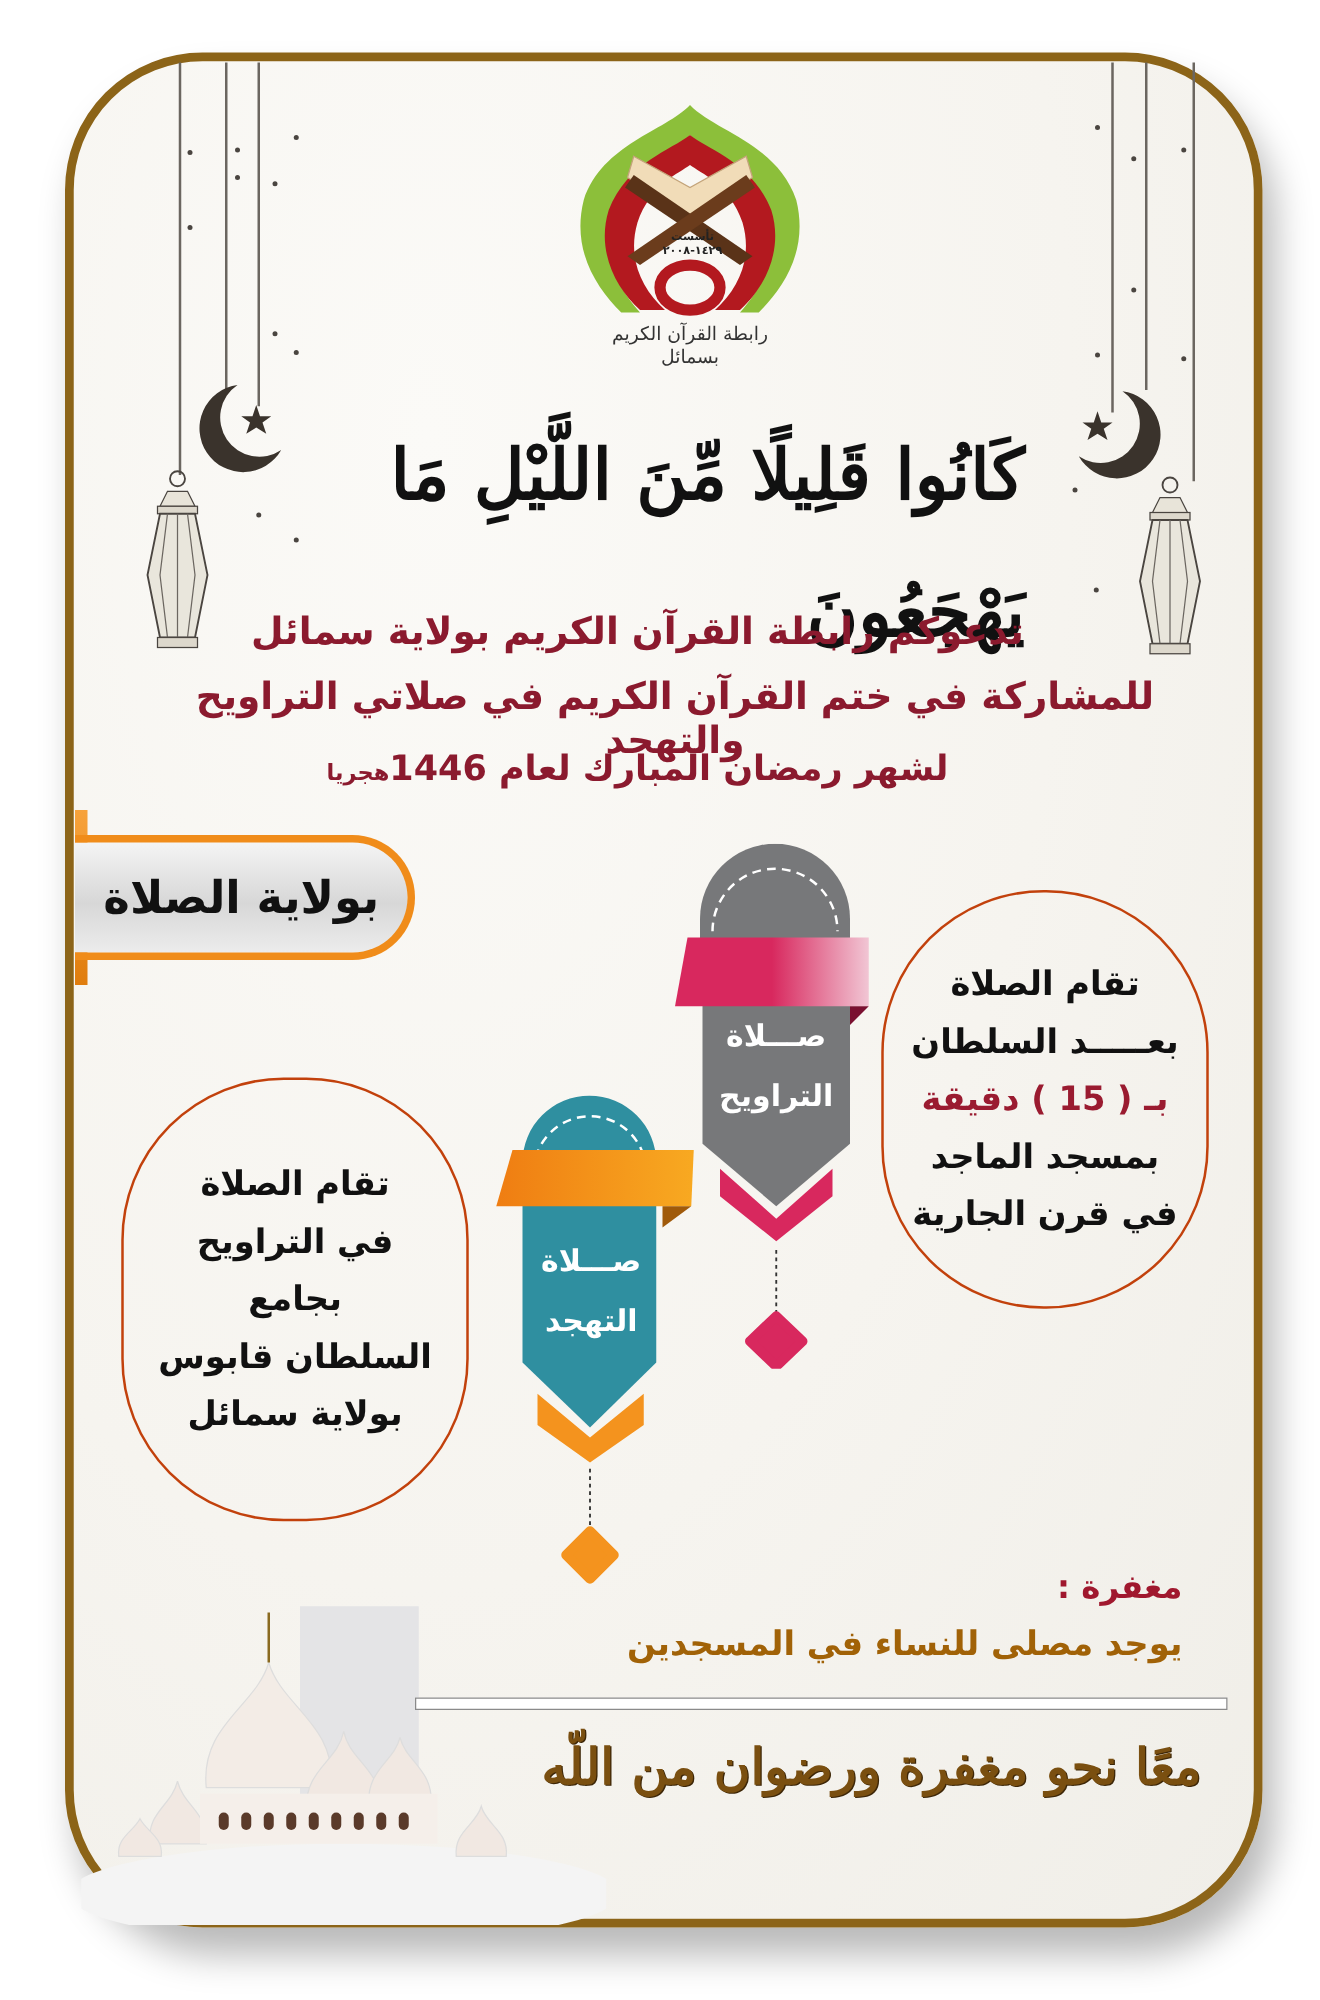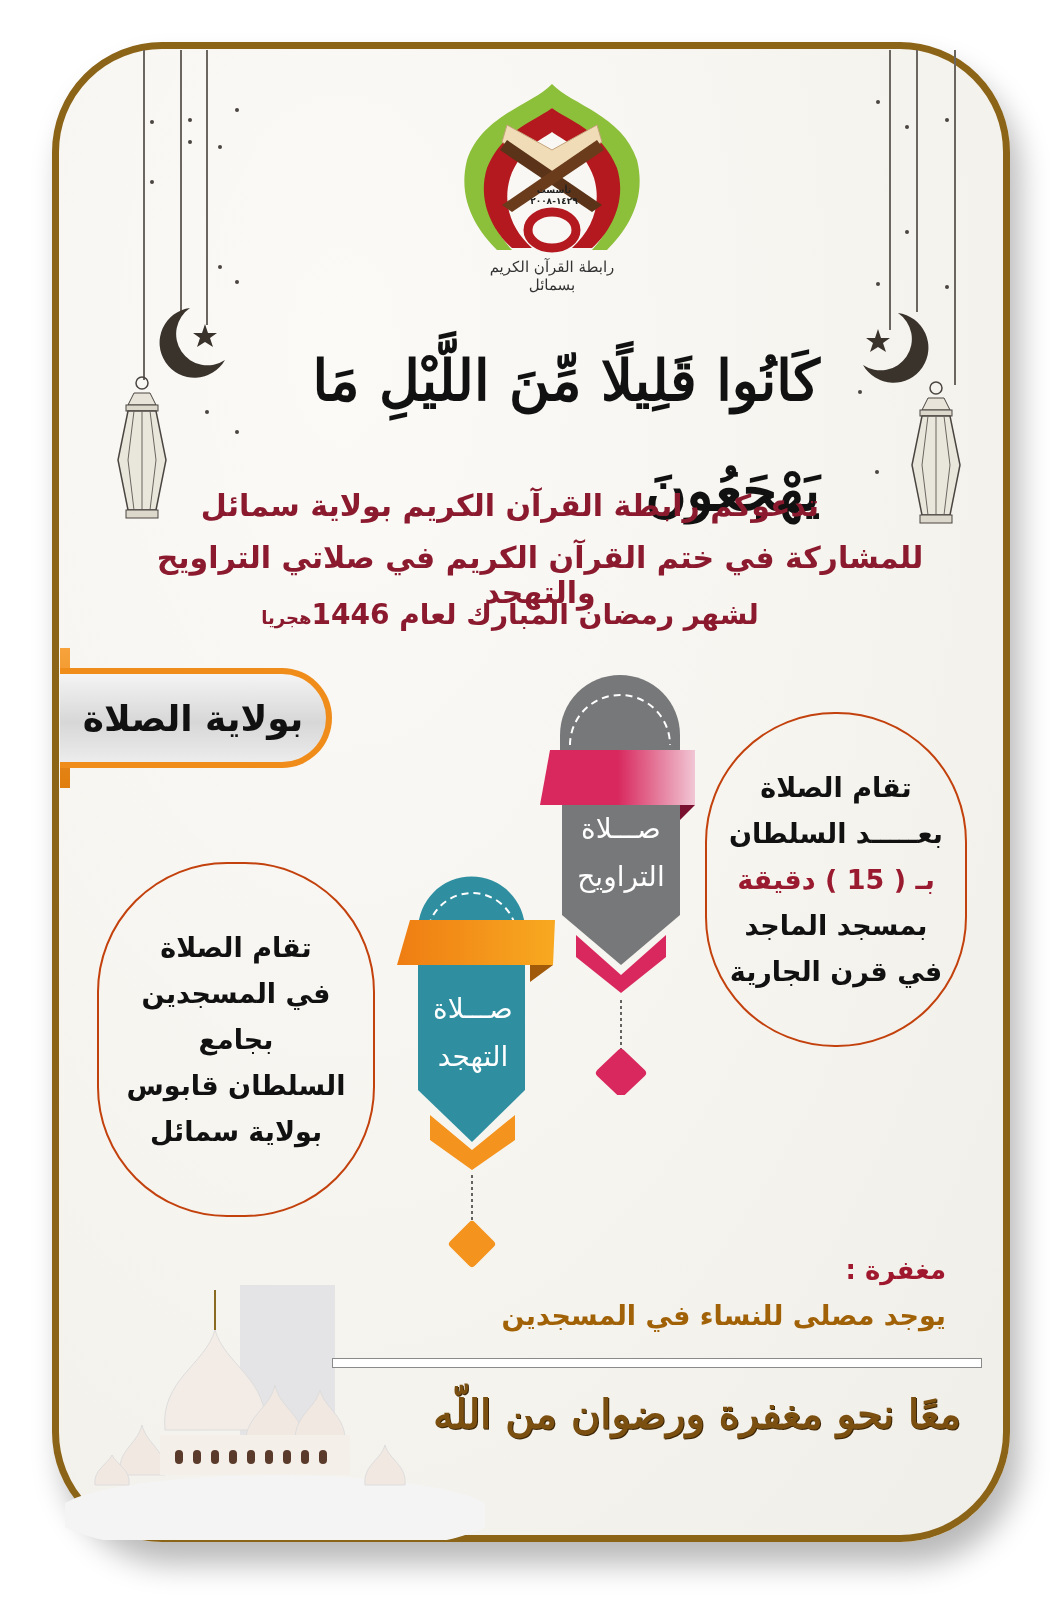--- a/index.html
+++ b/index.html
@@ -37,21 +37,21 @@
   .tab-banner span { font-size: 36px; font-weight: bold; color: #111; }
   .tab-stripe { position: absolute; left: 60px; top: 648px; width: 10px; height: 140px; background: linear-gradient(180deg,#f7a23b,#e07d0e); }
 
   .bubble {
     position: absolute; border: 2px solid #c2410c; border-radius: 130px;
     display: flex; flex-direction: column; align-items: center; justify-content: center;
     text-align: center; font-weight: bold; font-size: 27px; line-height: 46px; color: #111;
   }
   .bubble .red { color: #9a1b30; }
 
-  .marker-text { position: absolute; color: #fff; font-size: 28px; font-weight: normal; text-align: center; line-height: 48px; }
+  .marker-text { position: absolute; color: #fff; font-size: 24px; font-weight: bold; text-align: center; line-height: 48px; }
 
   .note-label { position: absolute; right: 110px; top: 1255px; font-size: 26px; font-weight: bold; color: #a0182e; }
   .note-body { position: absolute; right: 110px; top: 1300px; font-size: 27px; font-weight: bold; color: #a16207; }
   .divider { position: absolute; left: 332px; top: 1358px; width: 650px; height: 10px; border: 1.5px solid #8a8a8a; background: #fff; }
   .slogan { position: absolute; right: 95px; top: 1390px; font-size: 40px; font-weight: bold; color: #7a4f10;
             text-shadow: 1px 1px 0 #3d2607; font-family: "DejaVu Serif", serif; }
 </style>
 </head>
 <body>
 
@@ -188,21 +188,21 @@
 <div class="bubble" style="left:705px;top:712px;width:262px;height:335px;">
   <div>تقام الصلاة</div>
   <div>بعـــــد السلطان</div>
   <div class="red">بـ ( 15 ) دقيقة</div>
   <div>بمسجد الماجد</div>
   <div>في قرن الجارية</div>
 </div>
 
 <div class="bubble" style="left:97px;top:862px;width:278px;height:355px;">
   <div>تقام الصلاة</div>
-  <div>في المسجدين</div>
+  <div>في التراويح</div>
   <div>بجامع</div>
   <div>السلطان قابوس</div>
   <div>بولاية سمائل</div>
 </div>
 
 <svg class="abs" style="left:65px;top:1270px;" width="420" height="270">
   <rect x="175" y="15" width="95" height="180" fill="#e4e4e6"></rect>
   <ellipse cx="210" cy="245" rx="220" ry="40" fill="#f4f4f4"></ellipse>
   <path d="M100 160 C95 110 140 95 150 60 C160 95 205 110 200 160 Z" fill="#f3ece6" stroke="#ddd"></path>
   <line x1="150" y1="20" x2="150" y2="60" stroke="#8a6a20" stroke-width="2"></line>

